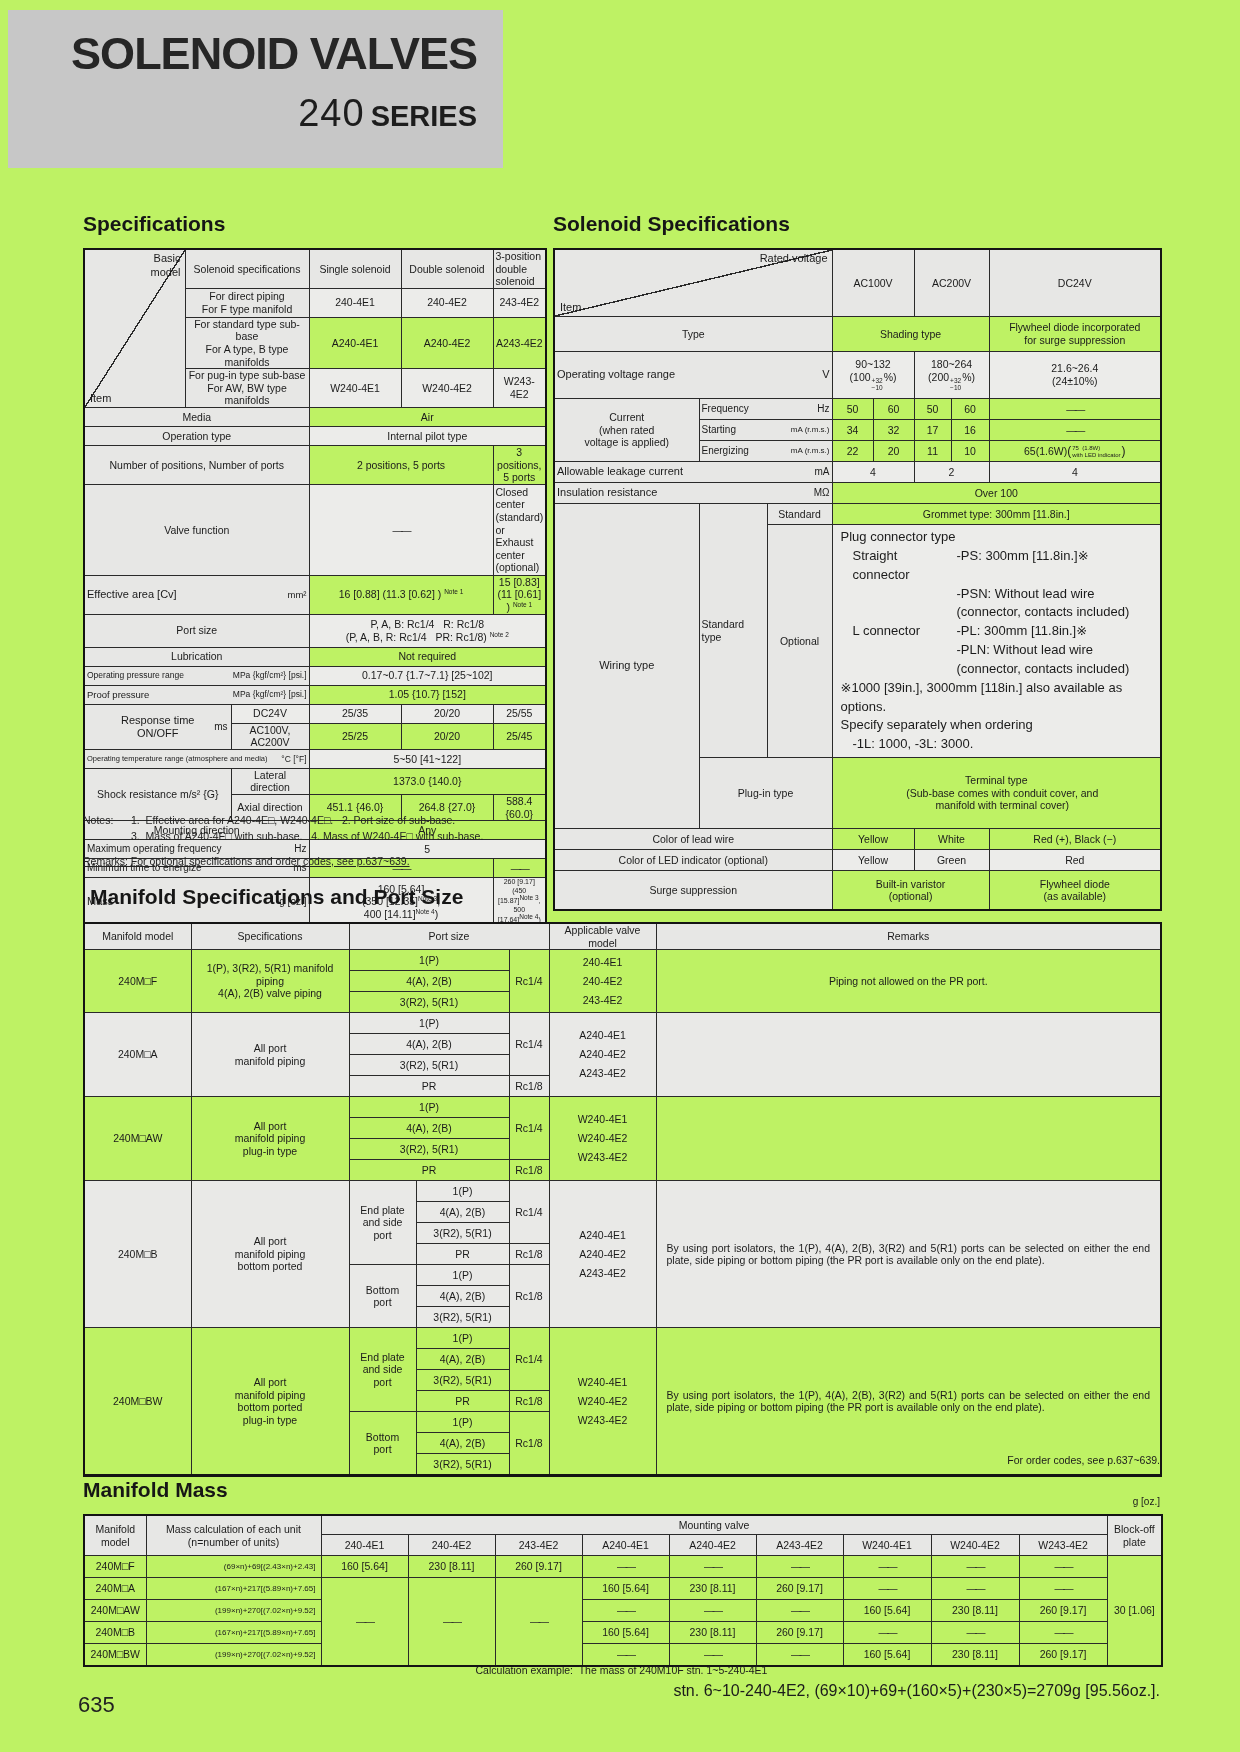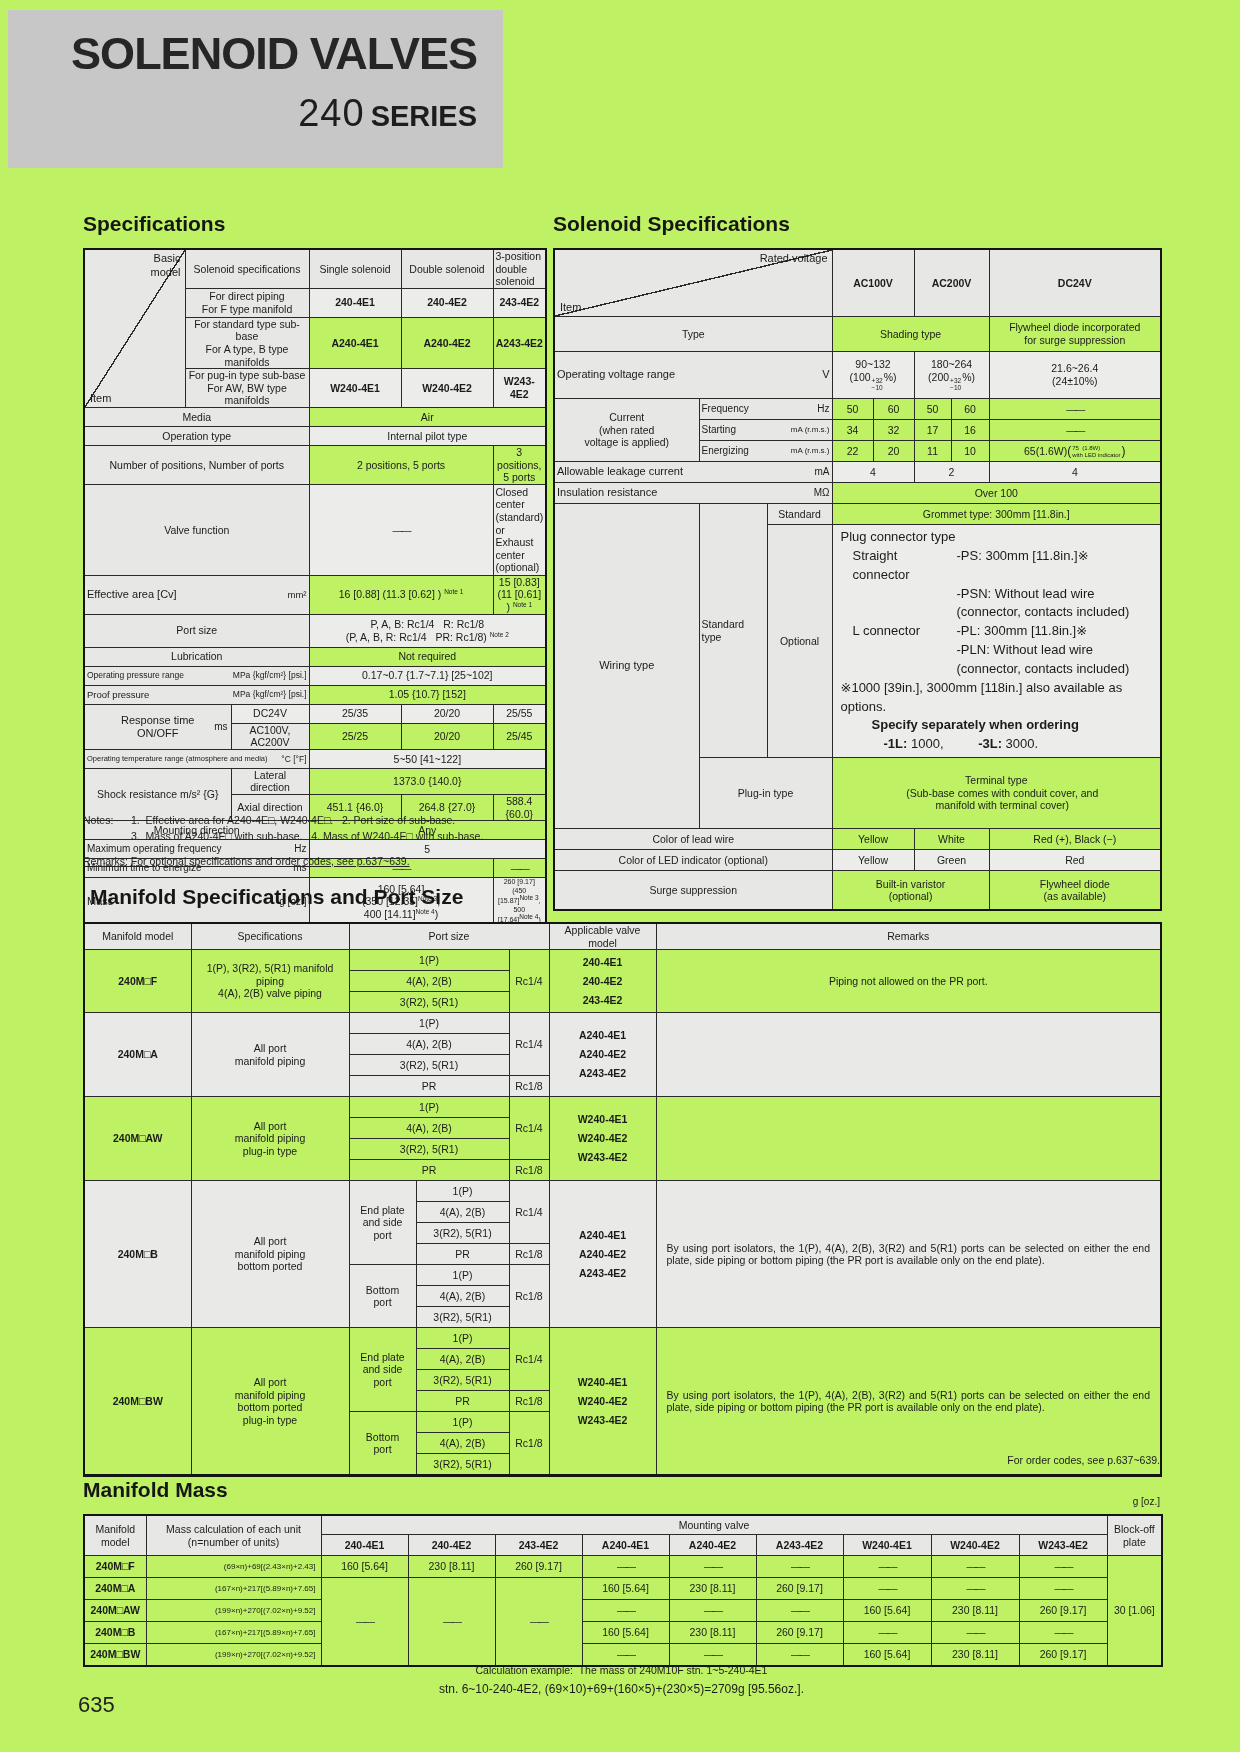--- a/index.html
+++ b/index.html
@@ -11,21 +11,21 @@
   .banner .t2{position:absolute;right:26px;top:82px;white-space:nowrap;color:#1d1d1d;}
   .banner .t2 .num{font-size:38px;letter-spacing:1px;font-weight:normal;}
   .banner .t2 .wrd{font-size:29px;font-weight:bold;margin-left:6px;}
   .h2{font-size:21px;font-weight:bold;color:#161616;white-space:nowrap;}
   
   table.tb{border-collapse:collapse;table-layout:fixed;border:2px solid #141414;}
   table.tb td{border:1px solid #2a2a2a;text-align:center;vertical-align:middle;padding:0 2px;overflow:hidden;font-size:10.5px;line-height:1.2;}
   td.lb{background:#e7e7e5;text-align:left;padding:1px 5px;}
   td.sh{background:#ececea;}
   td.shr{background:#e9e9e7;}
-  .b{font-weight:bold;margin-left:31px;}
+  .b{font-weight:normal;}
   .f7{font-size:7px;line-height:1.15;}
   .f75{font-size:7.5px;line-height:1.15;}
   .f8{font-size:8px;line-height:1.2;}
   .f85{font-size:8.5px;line-height:1.25;}
   .f9{font-size:9px;}
   .f95{font-size:9.5px;}
   .f10{font-size:10px;}
   .f11{font-size:11px;}
   .lft{text-align:left;padding:1px 6px;}
   .pre{white-space:pre-wrap;}
@@ -776,17 +776,17 @@
       <td class="dash">——</td>
       <td class="dash">——</td>
       <td class="f95">160 [5.64]</td>
       <td class="f95">230 [8.11]</td>
       <td class="f95">260 [9.17]</td>
     </tr>
   </tbody>
     </table>
 
   <div class="abs pre" style="left:83px;top:1664px;width:1077px;text-align:center;font-size:10.5px;">Calculation example:  The mass of 240M10F stn. 1~5-240-4E1</div>
-  <div class="abs" style="left:83px;top:1682px;width:1077px;text-align:center;font-size:12px;">stn. 6~10-240-4E2, (69×10)+69+(160×5)+(230×5)=2709g [95.56oz.].</div>
+  <div class="abs" style="left:83px;top:1682px;width:1077px;text-align:right;font-size:16px;">stn. 6~10-240-4E2, (69×10)+69+(160×5)+(230×5)=2709g [95.56oz.].</div>
 
   <div class="abs" style="left:78px;top:1692px;font-size:22px;color:#222;">635</div>
 
 </div>
 
 </body></html>

